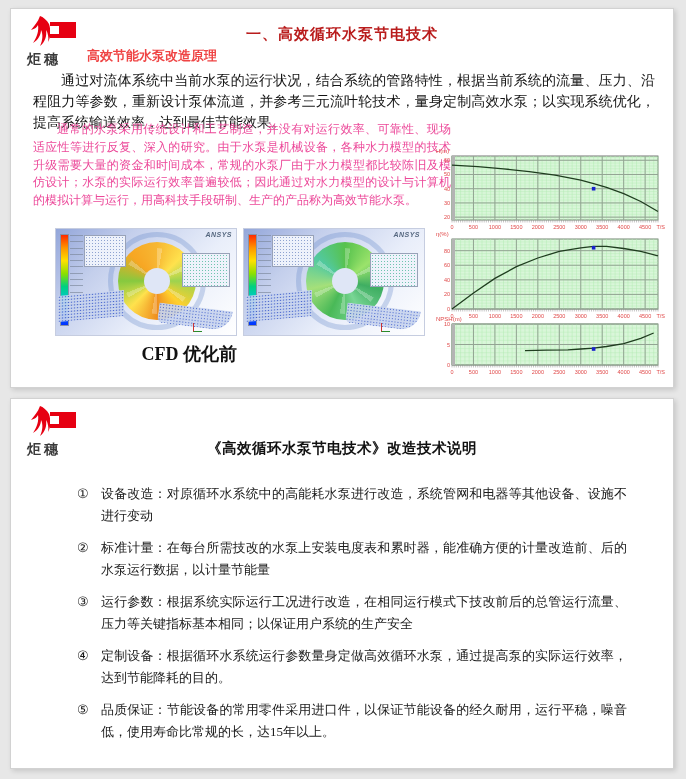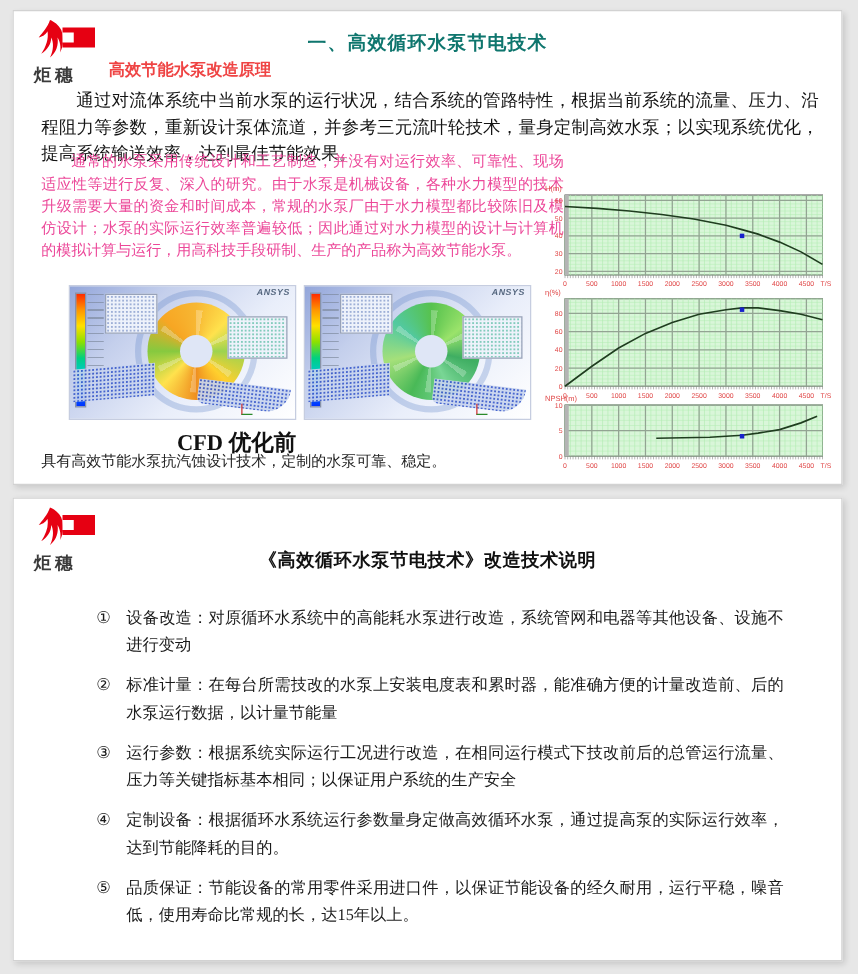--- a/index.html
+++ b/index.html
@@ -17,21 +17,21 @@
   }
   #slide1{left:10px;top:8px;width:664px;height:380px;}
   #slide2{left:10px;top:398px;width:664px;height:371px;}
 
   
   .logo{position:absolute;left:16px;top:6px;width:64px;}
   .logo-text{font-size:14px;font-weight:bold;color:#3a3a3a;letter-spacing:3px;margin-top:0;}
 
   
   .s1-title{position:absolute;top:16px;left:0;right:0;text-align:center;
-    font-size:15px;font-weight:bold;color:#0f766e;letter-spacing:1px;}
+    font-size:15px;font-weight:bold;color:#b91c1c;letter-spacing:1px;}
   .s1-subtitle{position:absolute;left:76px;top:38px;font-size:13px;font-weight:bold;color:#ef4444;}
   .s1-lead{position:absolute;left:22px;top:61px;width:622px;
     font-size:14px;font-weight:normal;color:#141414;line-height:21px;
     text-align:justify;text-indent:2em;}
   .s1-body{position:absolute;left:22px;top:112px;width:418px;
     font-family:"Liberation Serif",serif;font-size:12px;line-height:17.8px;
     text-align:justify;text-indent:2em;color:#ec4899;}
   .s1-footer{position:absolute;left:22px;top:352px;
     font-family:"Liberation Serif",serif;font-size:12px;color:#222;}
 
@@ -134,21 +134,20 @@
       <div class="cfd-inset1"></div>
       <div class="cfd-inset2"></div>
       <div class="cfd-triad"></div>
     </div>
   </div>
 
   <div class="cfd-captions">
     <div class="cfd-caption">CFD 优化前</div>
   </div>
 
-  <div class="s1-footer">具有高效节能水泵抗汽蚀设计技术，定制的水泵可靠、稳定。</div>
 
   <div class="chart" id="chart0"><svg width="230" height="88" viewBox="0 0 230 88">
         <rect x="16" y="10" width="206" height="64" fill="#d9f6d9" stroke="#555" stroke-width="0.8"></rect>
         <line x1="16" y1="10" x2="16" y2="74" stroke="#b2ecb2" stroke-width="0.5"></line>
         <line x1="20.291666666666664" y1="10" x2="20.291666666666664" y2="74" stroke="#b2ecb2" stroke-width="0.5"></line>
         <line x1="24.583333333333332" y1="10" x2="24.583333333333332" y2="74" stroke="#b2ecb2" stroke-width="0.5"></line>
         <line x1="28.875" y1="10" x2="28.875" y2="74" stroke="#b2ecb2" stroke-width="0.5"></line>
         <line x1="33.166666666666664" y1="10" x2="33.166666666666664" y2="74" stroke="#b2ecb2" stroke-width="0.5"></line>
         <line x1="37.458333333333336" y1="10" x2="37.458333333333336" y2="74" stroke="#b2ecb2" stroke-width="0.5"></line>
         <line x1="41.75" y1="10" x2="41.75" y2="74" stroke="#b2ecb2" stroke-width="0.5"></line>

